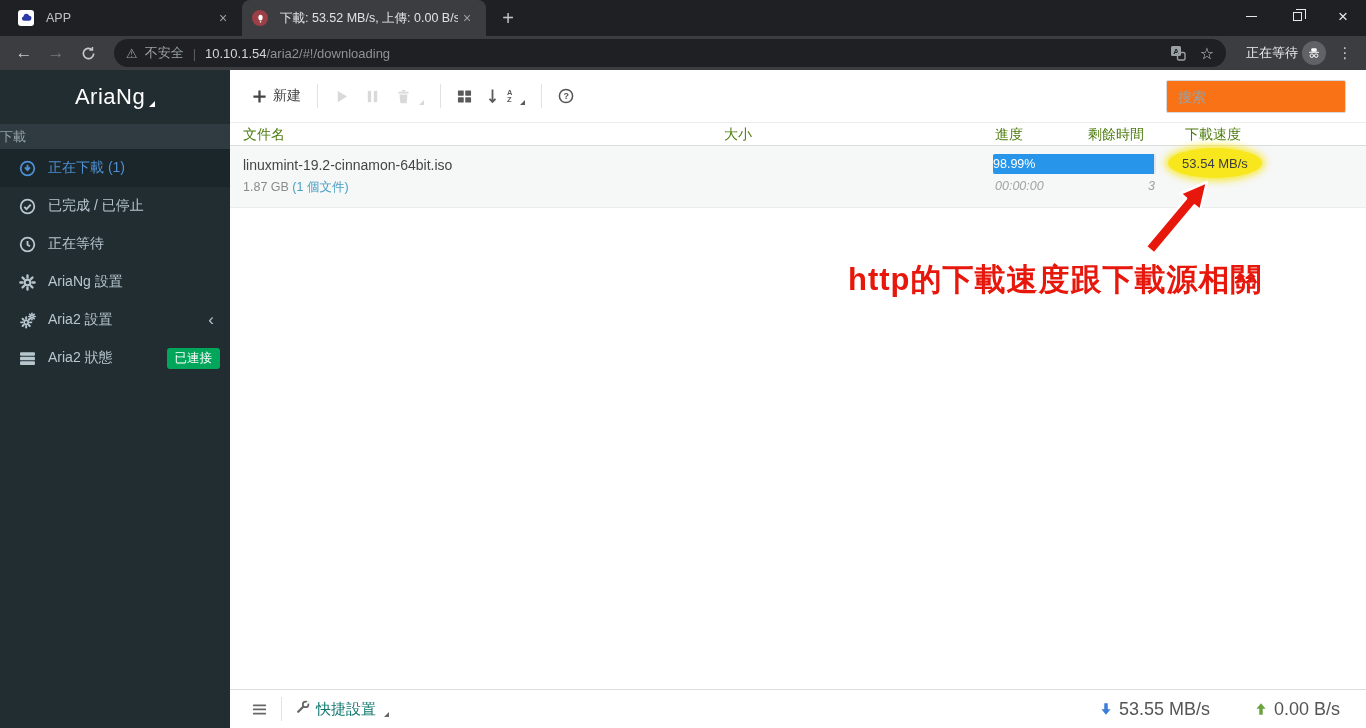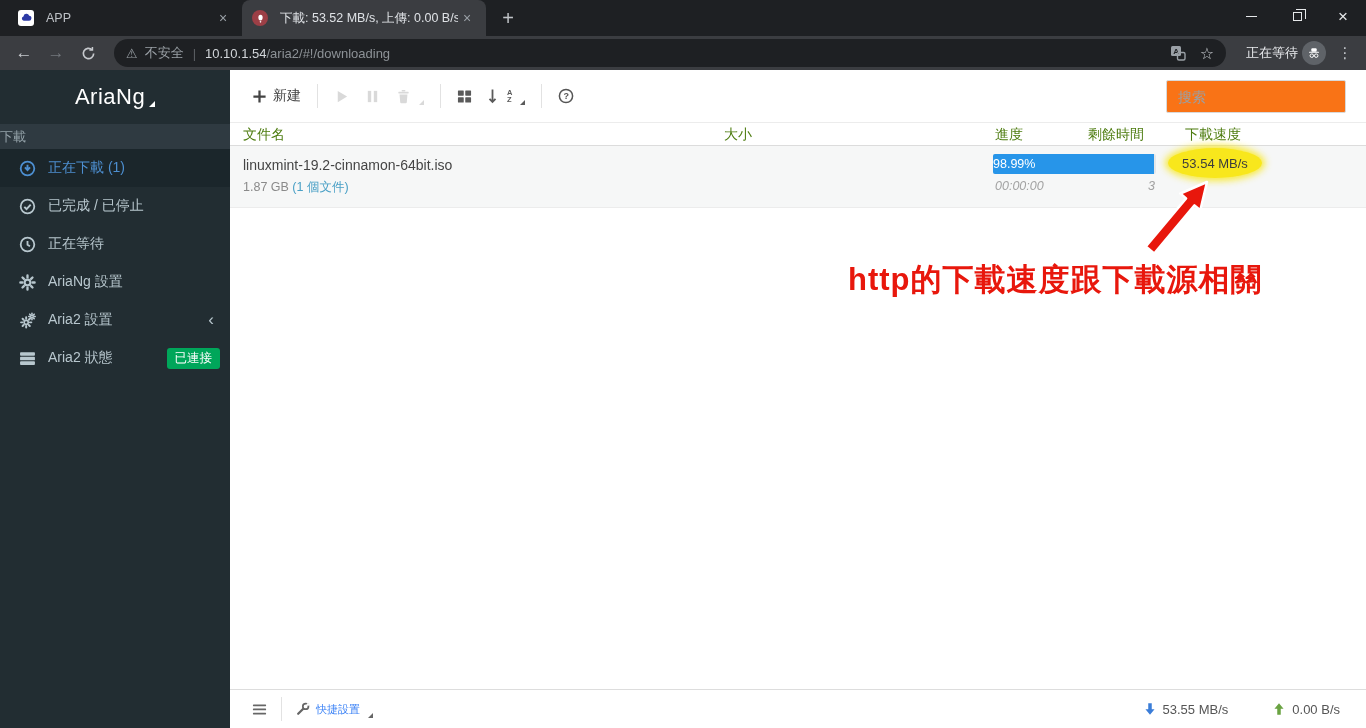--- a/index.html
+++ b/index.html
@@ -77,22 +77,22 @@
   .progress-wrap { position:absolute; left:763px; top:8px; width:163px; height:20px; background:#e4e7e9; border-radius:2px; overflow:hidden; }
   .progress-fill { height:100%; background:#2795e9; }
   .progress-text { position:absolute; left:0; top:0; width:100%; height:20px; line-height:20px; color:#fff; font-size:12.5px; }
   .progress-sub { position:absolute; left:765px; top:33px; width:160px; display:flex; justify-content:space-between; font-size:12.5px; color:#a2a2a2;font-style:italic; }
   .speed-pill { position:absolute; left:938px; top:2px; width:94px; height:30px; background:#f8e71c; border-radius:50%; box-shadow:0 0 7px 3px rgba(248,231,28,.85); display:flex; align-items:center; justify-content:center; font-size:13px; color:#3d3d3d; }
 
   .annotation-arrow { position:absolute; left:900px; top:100px; }
   .annotation-text { position:absolute; left:608px; top:182px; }
 
   .statusbar { position:absolute; left:0; right:0; bottom:0; height:39px; background:#fff; border-top:1px solid #ddd; display:flex; align-items:center; padding:0 26px 0 16px; color:#666; }
-  .status-btn { display:flex; align-items:center; gap:6px; padding:6px 6px; cursor:pointer; font-size:11px; color:#3b82f6; }
-  .status-speeds { margin-left:auto; display:flex; align-items:center; gap:44px; color:#555; font-size:13px; }
+  .status-btn { display:flex; align-items:flex-start; gap:6px; padding:6px 6px; cursor:pointer; font-size:15px; color:#0f766e; }
+  .status-speeds { margin-left:auto; display:flex; align-items:center; gap:44px; color:#555; font-size:18px; }
   .speed-item { display:flex; align-items:center; gap:6px; }
 </style>
 </head>
 <body>
 
 <div class="tabbar">
   <div class="tab">
     <span class="favicon-app">
       <svg width="12" height="12" viewBox="0 0 16 16">
           <path d="M5 11.5a2.8 2.8 0 0 1-.4-5.5A4 4 0 0 1 12.3 5 3 3 0 0 1 11.6 11.5z" fill="#2d3aa5"></path>

